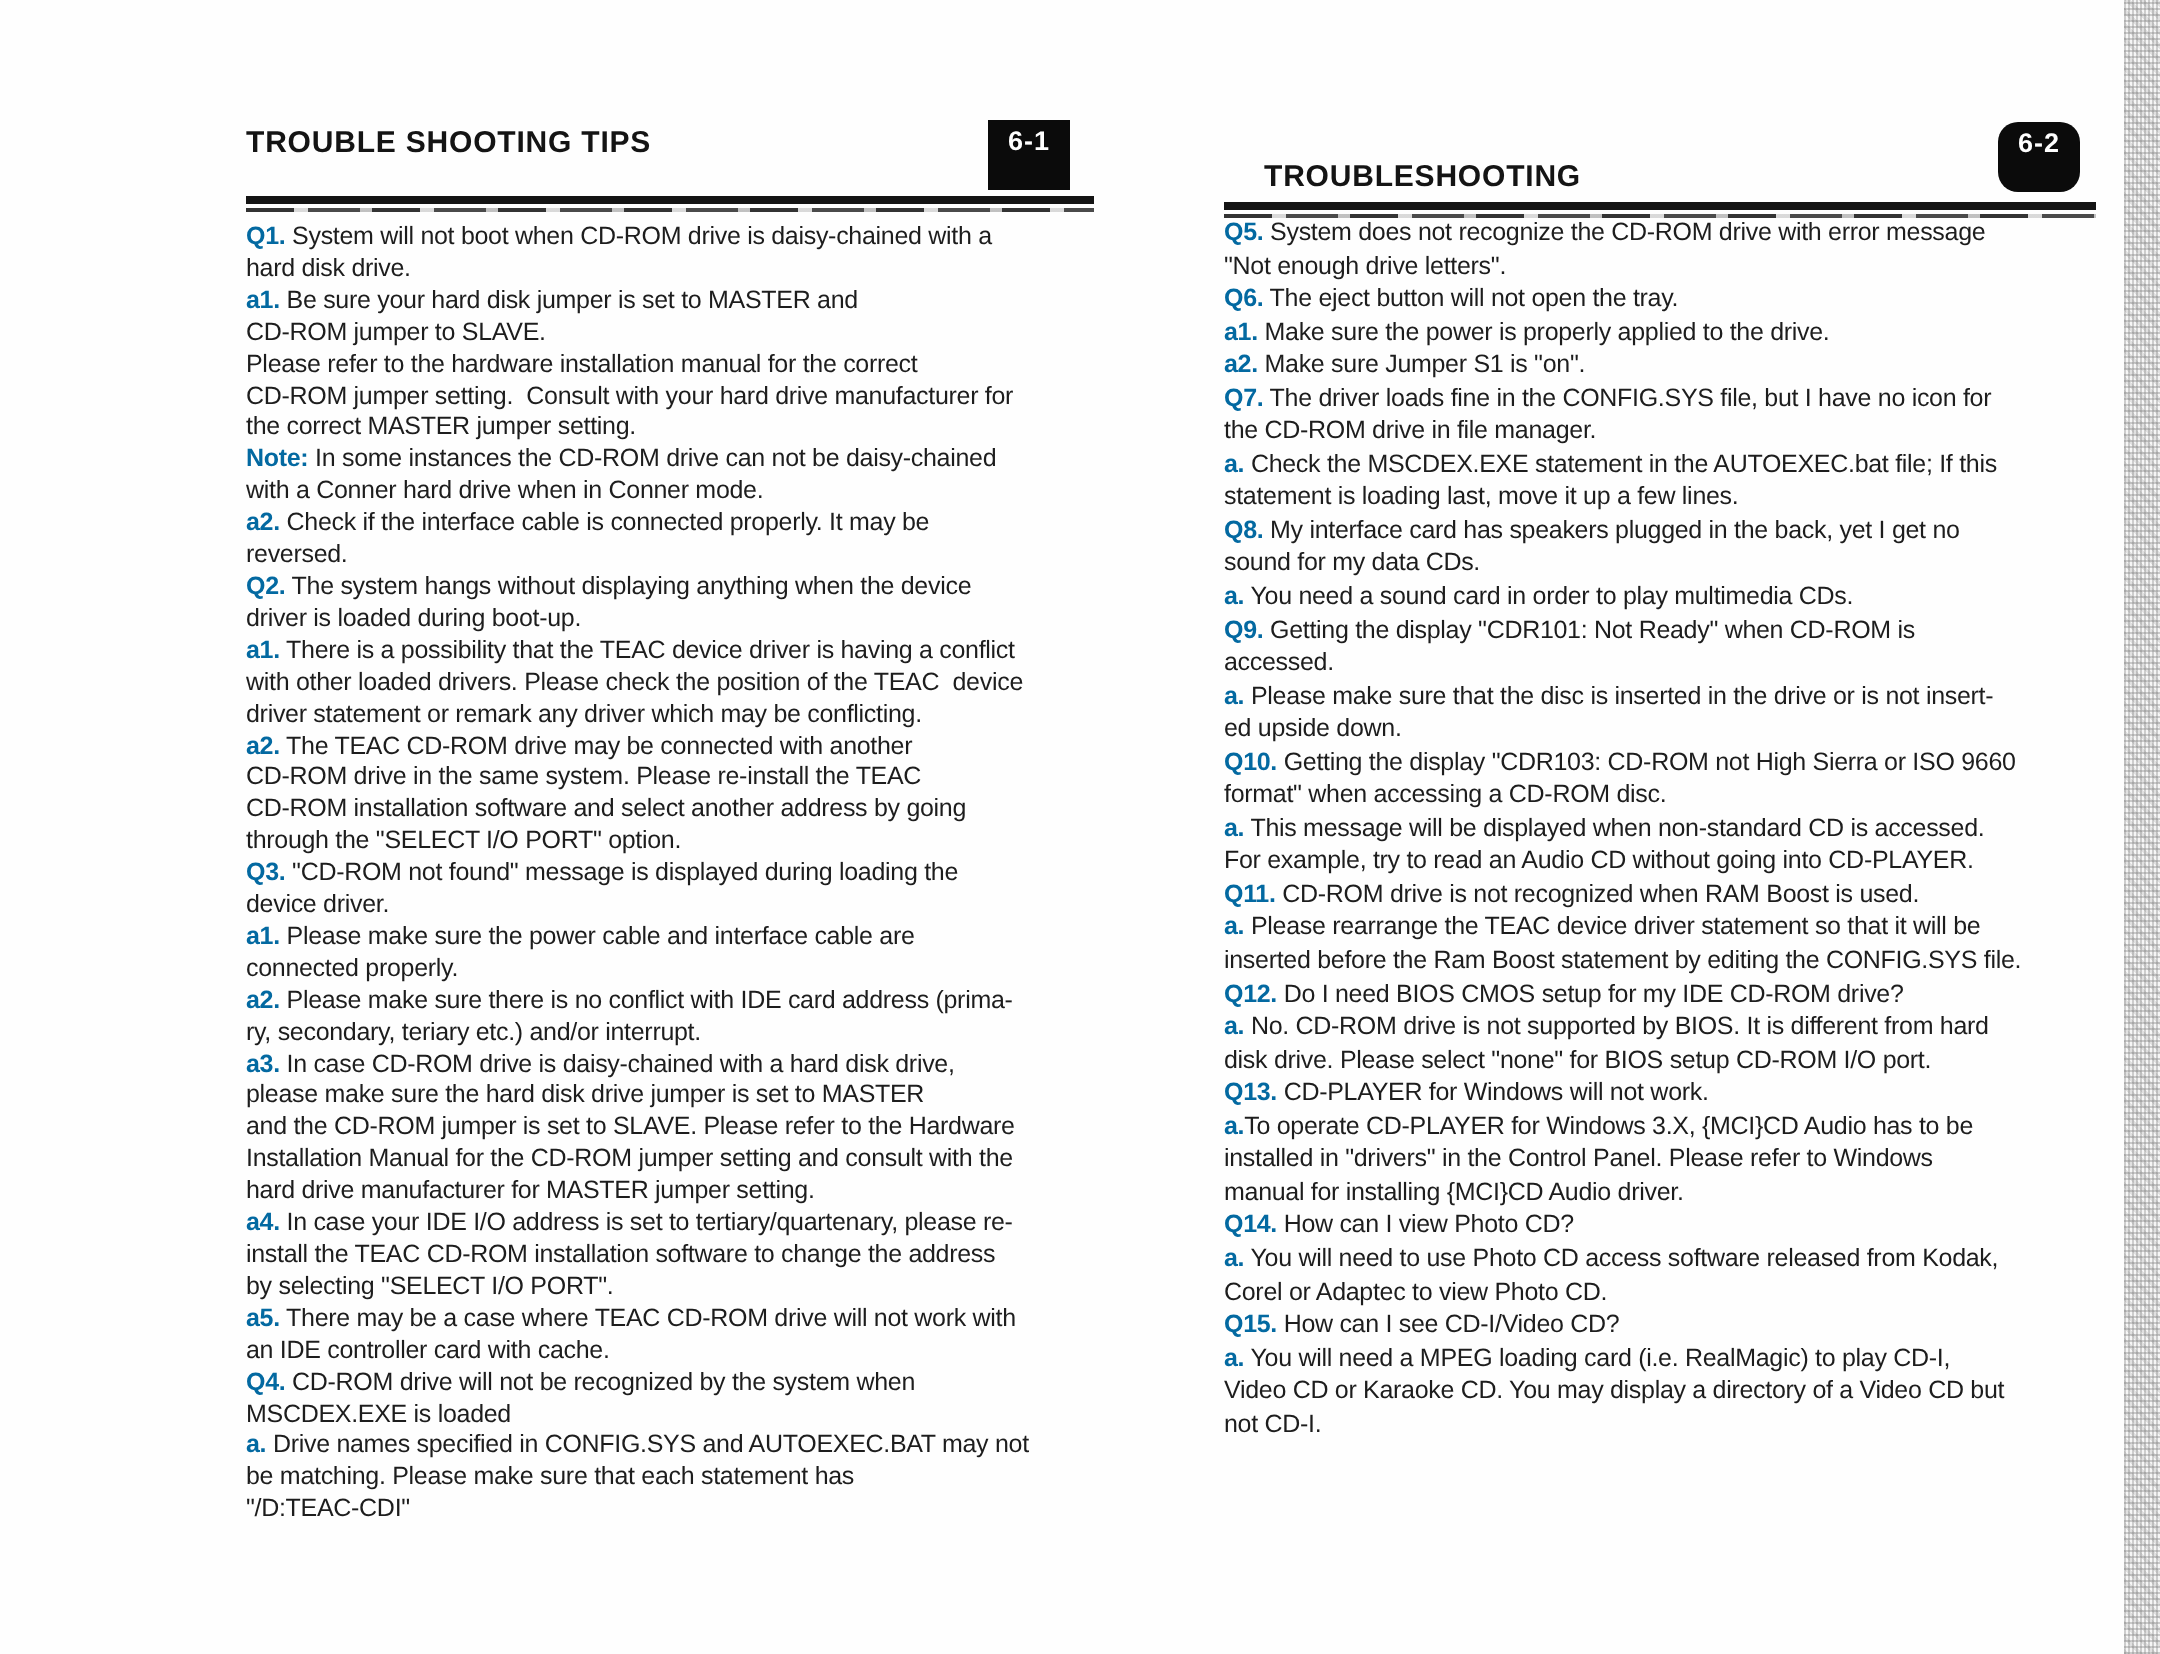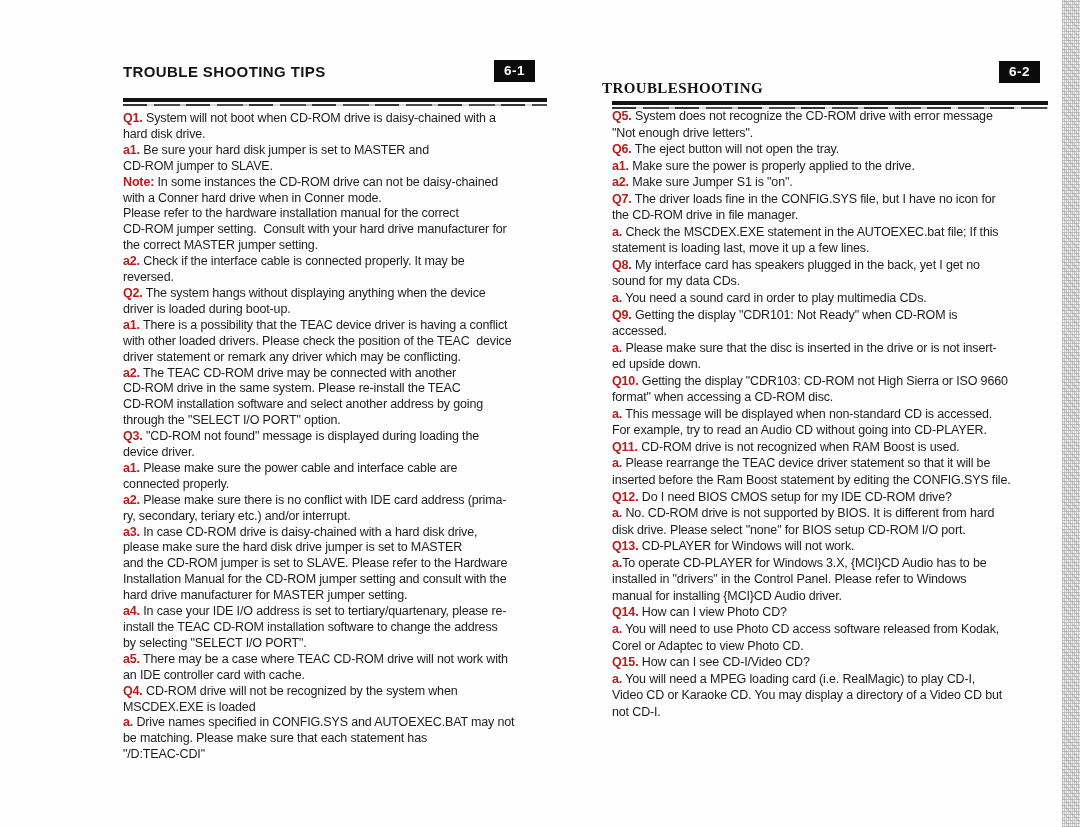--- a/index.html
+++ b/index.html
@@ -15,43 +15,43 @@
     position:absolute;top:0;right:0;width:18px;height:827px;
     background-image:
       repeating-linear-gradient(0deg, rgba(130,130,130,.38) 0 1px, rgba(255,255,255,0) 1px 3px),
       repeating-linear-gradient(90deg, rgba(110,110,110,.30) 0 1px, rgba(255,255,255,0) 1px 2px),
       repeating-linear-gradient(45deg, rgba(160,160,160,.25) 0 2px, rgba(255,255,255,0) 2px 5px);
     background-color:#f6f6f6;
   }
   .badge{
     position:absolute;background:#0b0b0b;color:#fff;
     font-weight:bold;font-size:13.5px;line-height:16px;
-    padding:3px 10px 3px 10px;letter-spacing:.5px;
+    padding:3px 10px 16px 10px;letter-spacing:.5px;
   }
   .badge-left{left:494px;top:60px;}
-  .badge-right{left:999px;top:61px;}
+  .badge-right{left:999px;top:61px;border-radius:10px;}
   .title{
     position:absolute;margin:0;font-size:15px;font-weight:bold;
     letter-spacing:.4px;color:#141414;white-space:pre;
   }
   .title-left{left:123px;top:63px;text-align:right;}
-  .title-right{left:602px;top:80px;font-family:Liberation Serif, serif;}
+  .title-right{left:632px;top:80px;}
   .rule{position:absolute;}
   .rule-left{left:123px;top:98px;width:424px;}
   .rule-right{left:612px;top:101px;width:436px;}
   .rule .r1{display:block;height:3.5px;background:#141414;}
   .rule .r2{
     display:block;height:2px;margin-top:2px;
     background:repeating-linear-gradient(90deg,#333 0 24px, rgba(51,51,51,.18) 24px 31px, #4a4a4a 31px 57px, rgba(51,51,51,.3) 57px 63px);
   }
   .col{position:absolute;font-size:12.5px;letter-spacing:-0.15px;}
   .col-left{left:123px;top:111px;width:470px;line-height:15.9px;}
   .col-right{left:612px;top:108px;width:450px;line-height:16.55px;}
   .entry{margin:0;white-space:pre;}
-  .lbl{font-weight:bold;color:#b91c1c;}
+  .lbl{font-weight:bold;color:#0369a1;}
   .txt{color:#1d1d1d;}
 </style>
 </head>
 <body>
 
 <div class="paper">
 
   <aside class="scan-edge"></aside>
 
   <section>
@@ -62,26 +62,26 @@
         <i class="r2"></i>
       </div>
     <div class="col col-left">
 
         <p class="entry"><b class="lbl">Q1.</b><span class="txt"> System will not boot when CD-ROM drive is daisy-chained with a
 hard disk drive.</span></p>
 
         <p class="entry"><b class="lbl">a1.</b><span class="txt"> Be sure your hard disk jumper is set to MASTER and
 CD-ROM jumper to SLAVE.</span></p>
 
-        <p class="entry"><b class="lbl">Note:</b><span class="txt"> In some instances the CD-ROM drive can not be daisy-chained
-with a Conner hard drive when in Conner mode.</span></p>
-
         <p class="entry"><b class="lbl"></b><span class="txt">Please refer to the hardware installation manual for the correct
 CD-ROM jumper setting.  Consult with your hard drive manufacturer for
 the correct MASTER jumper setting.</span></p>
+
+        <p class="entry"><b class="lbl">Note:</b><span class="txt"> In some instances the CD-ROM drive can not be daisy-chained
+with a Conner hard drive when in Conner mode.</span></p>
 
         <p class="entry"><b class="lbl">a2.</b><span class="txt"> Check if the interface cable is connected properly. It may be
 reversed.</span></p>
 
         <p class="entry"><b class="lbl">Q2.</b><span class="txt"> The system hangs without displaying anything when the device
 driver is loaded during boot-up.</span></p>
 
         <p class="entry"><b class="lbl">a1.</b><span class="txt"> There is a possibility that the TEAC device driver is having a conflict
 with other loaded drivers. Please check the position of the TEAC  device
 driver statement or remark any driver which may be conflicting.</span></p>

